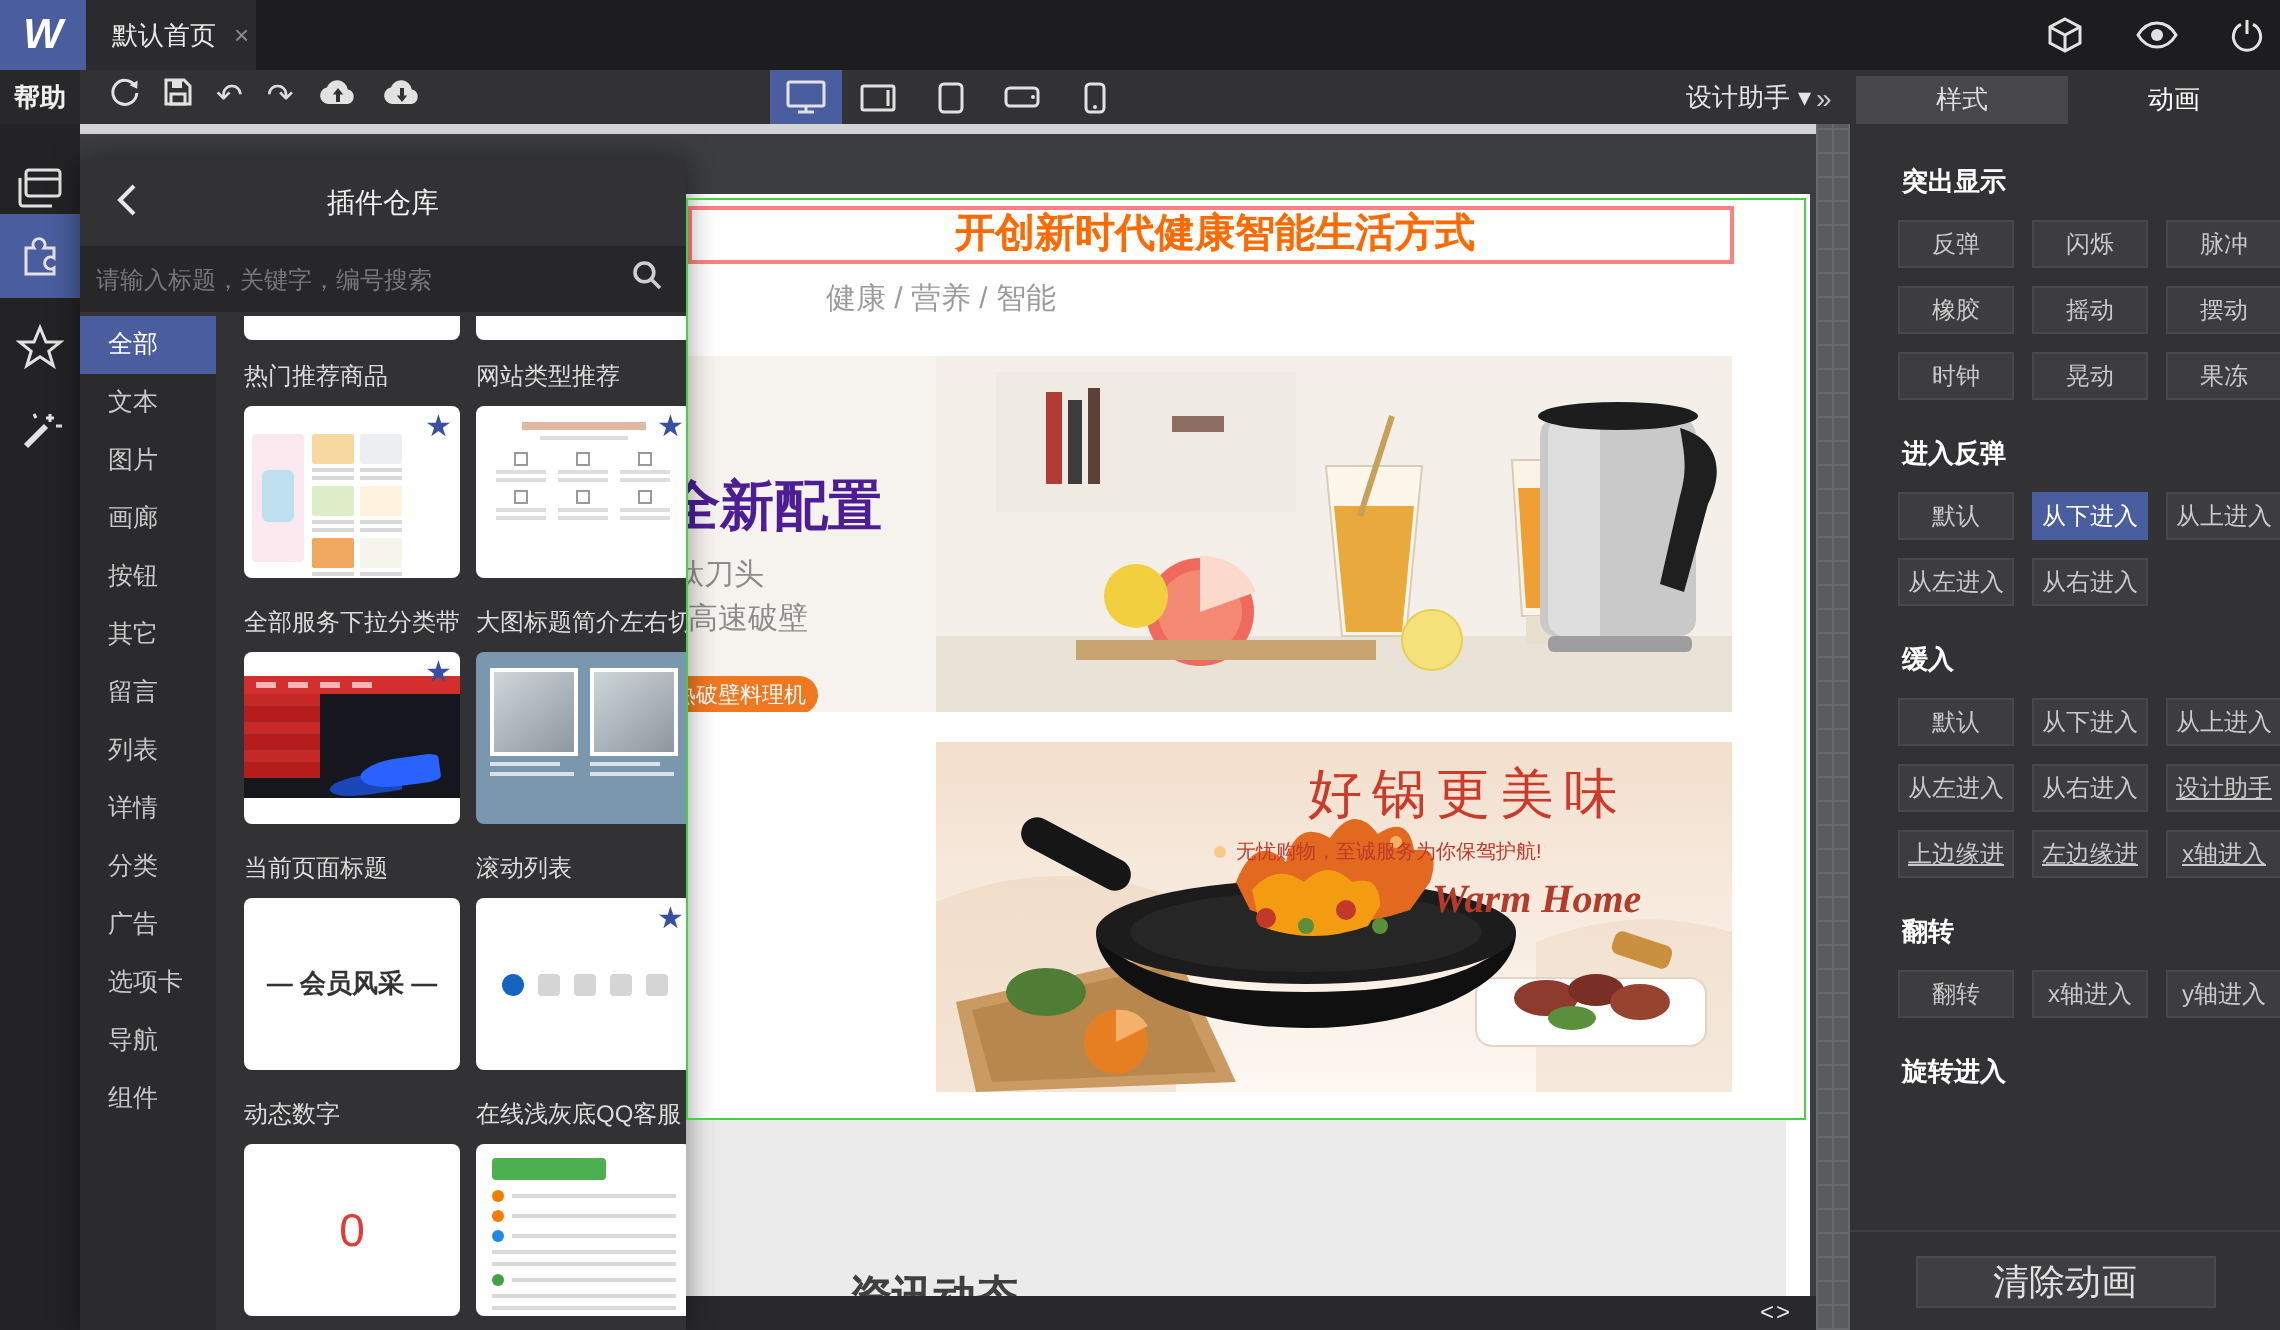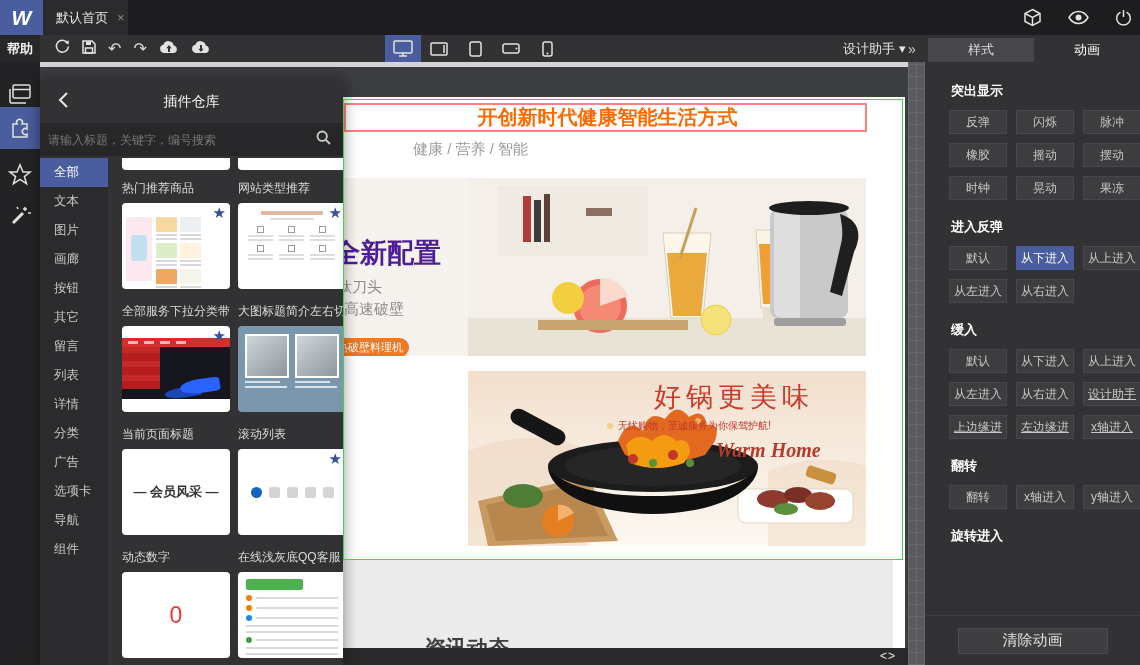--- a/index.html
+++ b/index.html
@@ -145,21 +145,21 @@
   .sec-title { color:#fff; font-size:13px; font-weight:bold; margin:0 0 10px 2px; }
   .sec { margin-bottom:18px; }
   .btn-grid { display:flex; flex-wrap:wrap; gap:9px; width:198px; }
   .abtn { width:58px; height:24px; background:#3d3d40; border:1px solid #48484c; color:#c9c9c9;
     font-size:12px; display:flex; align-items:center; justify-content:center; white-space:nowrap; }
   .abtn.sel { background:#4a5d9e; border-color:#4a5d9e; color:#fff; }
   .abtn.und { text-decoration:underline; }
   .rp-foot { position:absolute; left:0; bottom:0; width:215px; height:50px; border-top:1px solid #3e3e41;
     display:flex; align-items:center; justify-content:center; }
   .clear-btn { width:150px; height:26px; background:#3f3f42; border:1px solid #4a4a4e; color:#e0e0e0;
-    font-size:15px; display:flex; align-items:center; justify-content:center; }
+    font-size:18px; display:flex; align-items:center; justify-content:center; }
 
   svg .st { fill:none; stroke:#e2e2e2; stroke-width:1.5; }
 </style>
 </head>
 <body>
 <div id="app">
 
   <div class="topbar">
     <div class="logo">W</div>
     <div class="page-tab">

